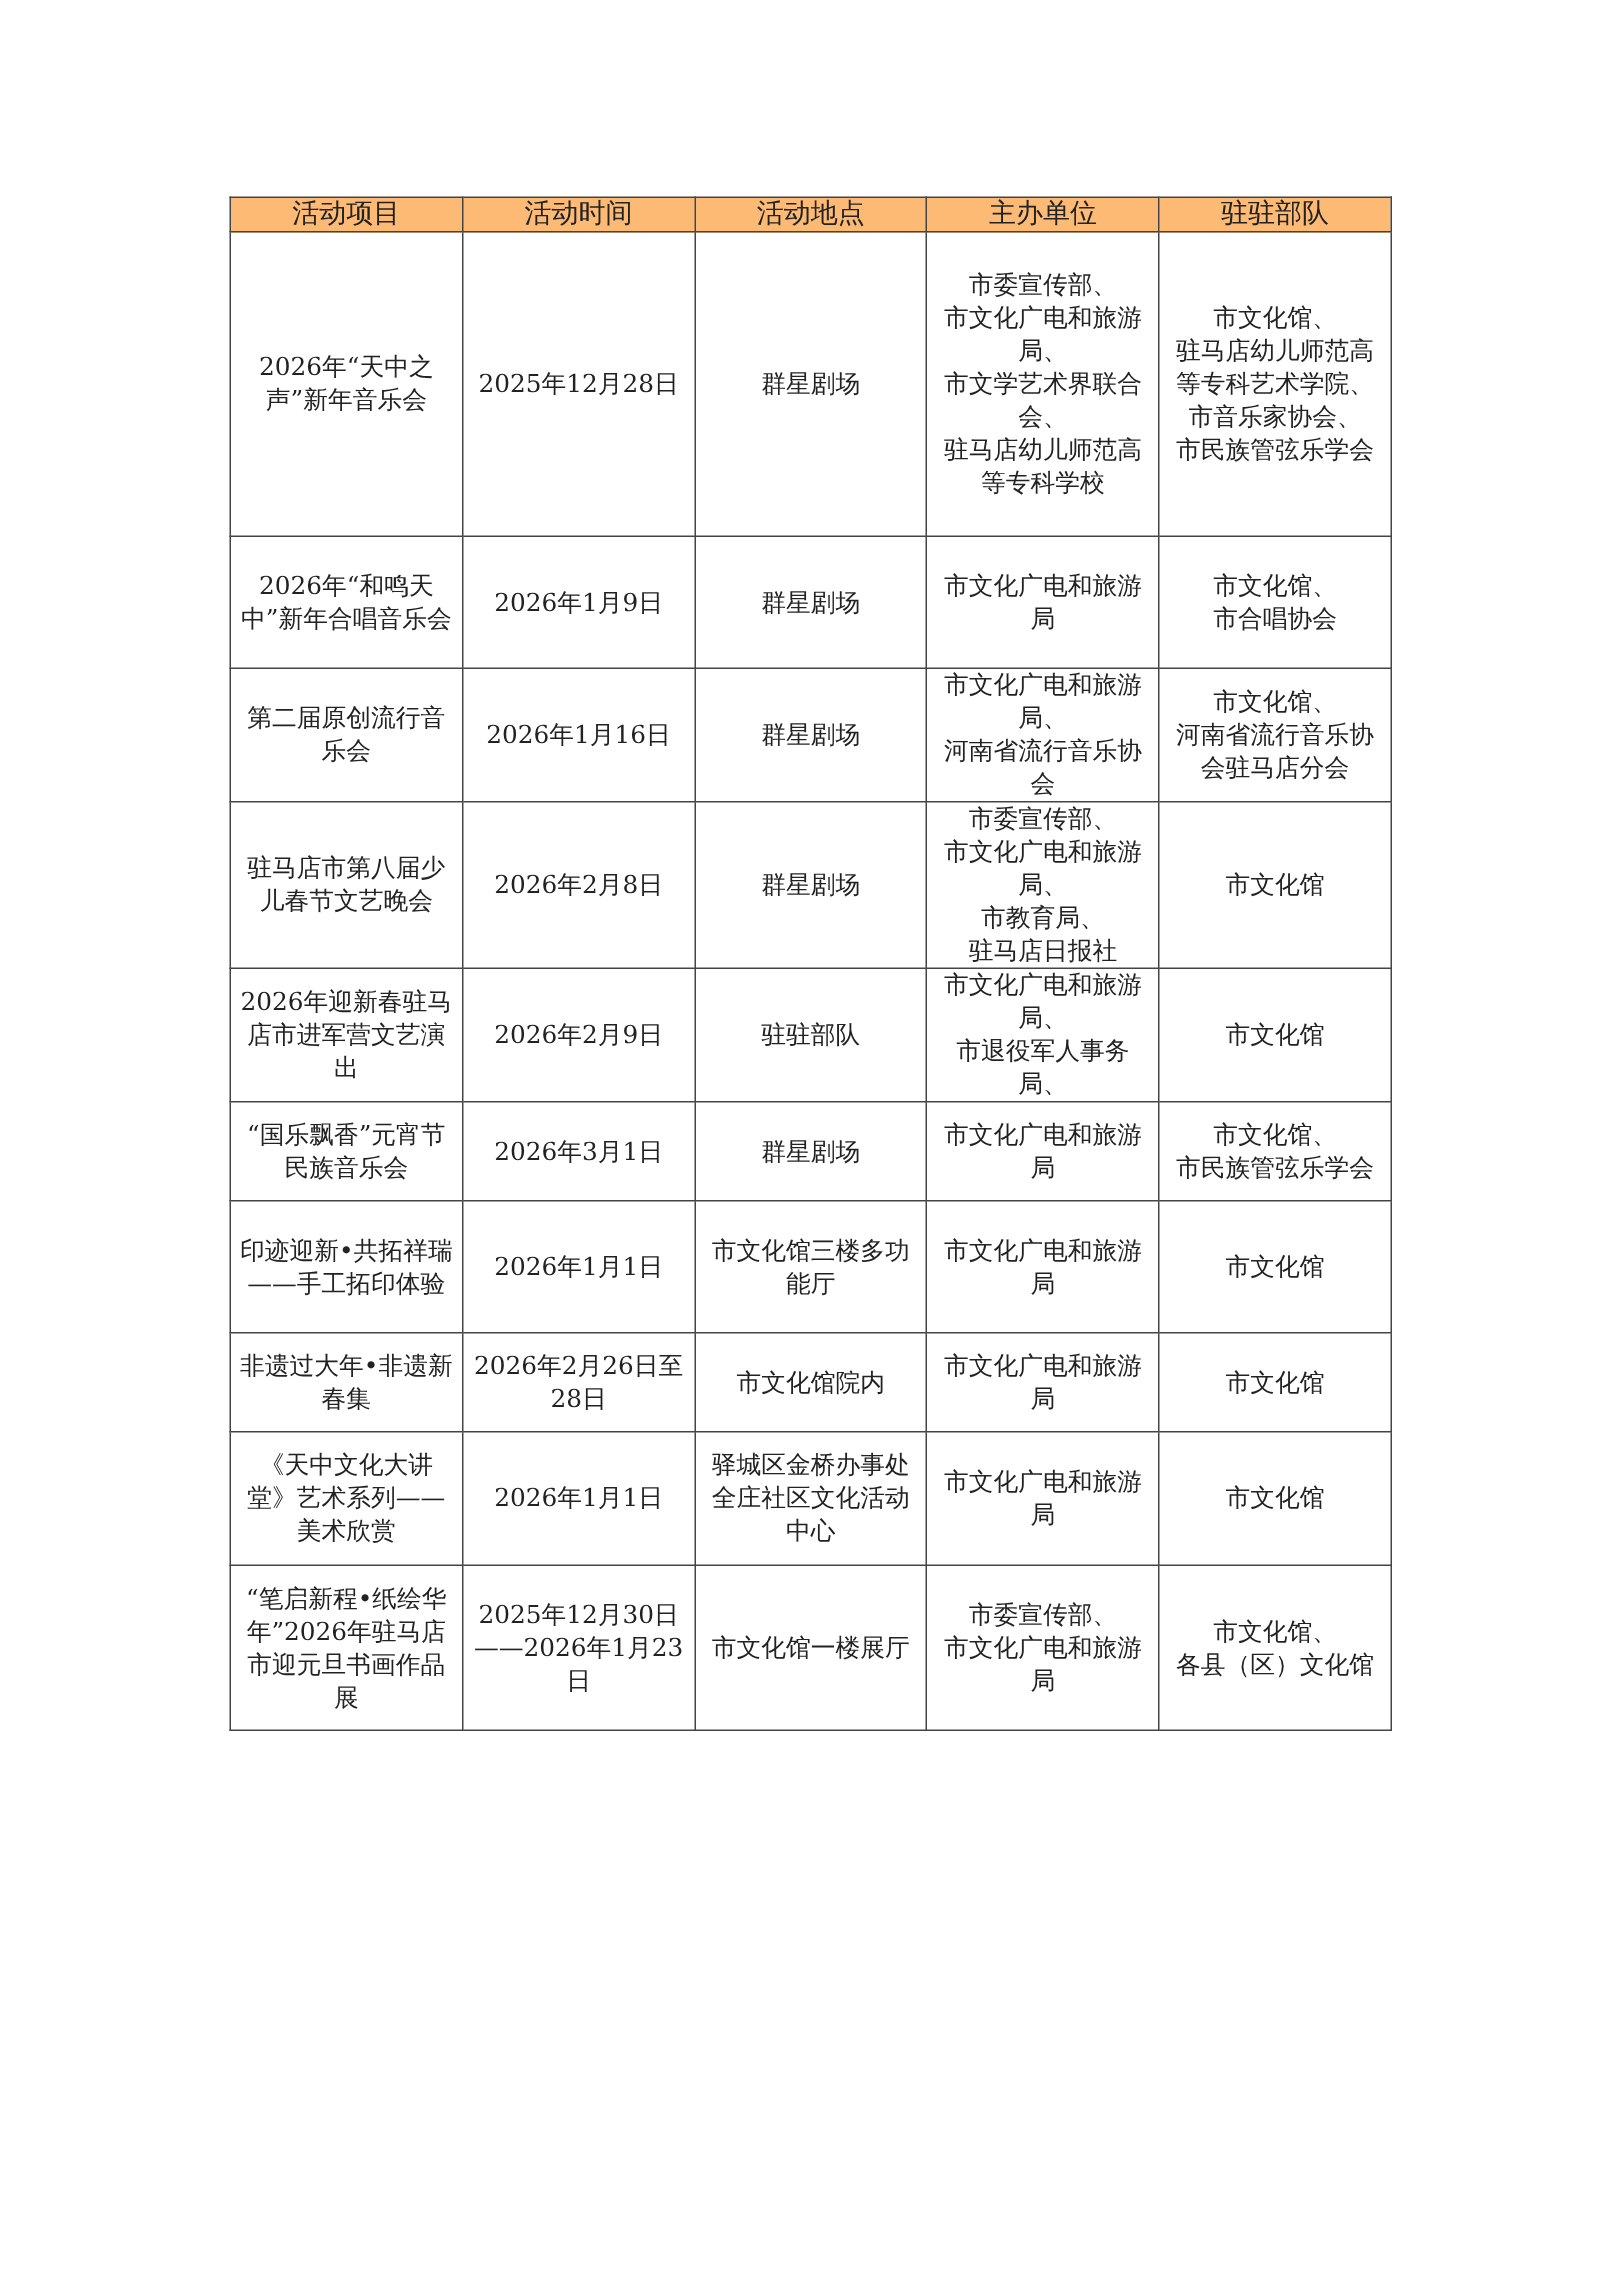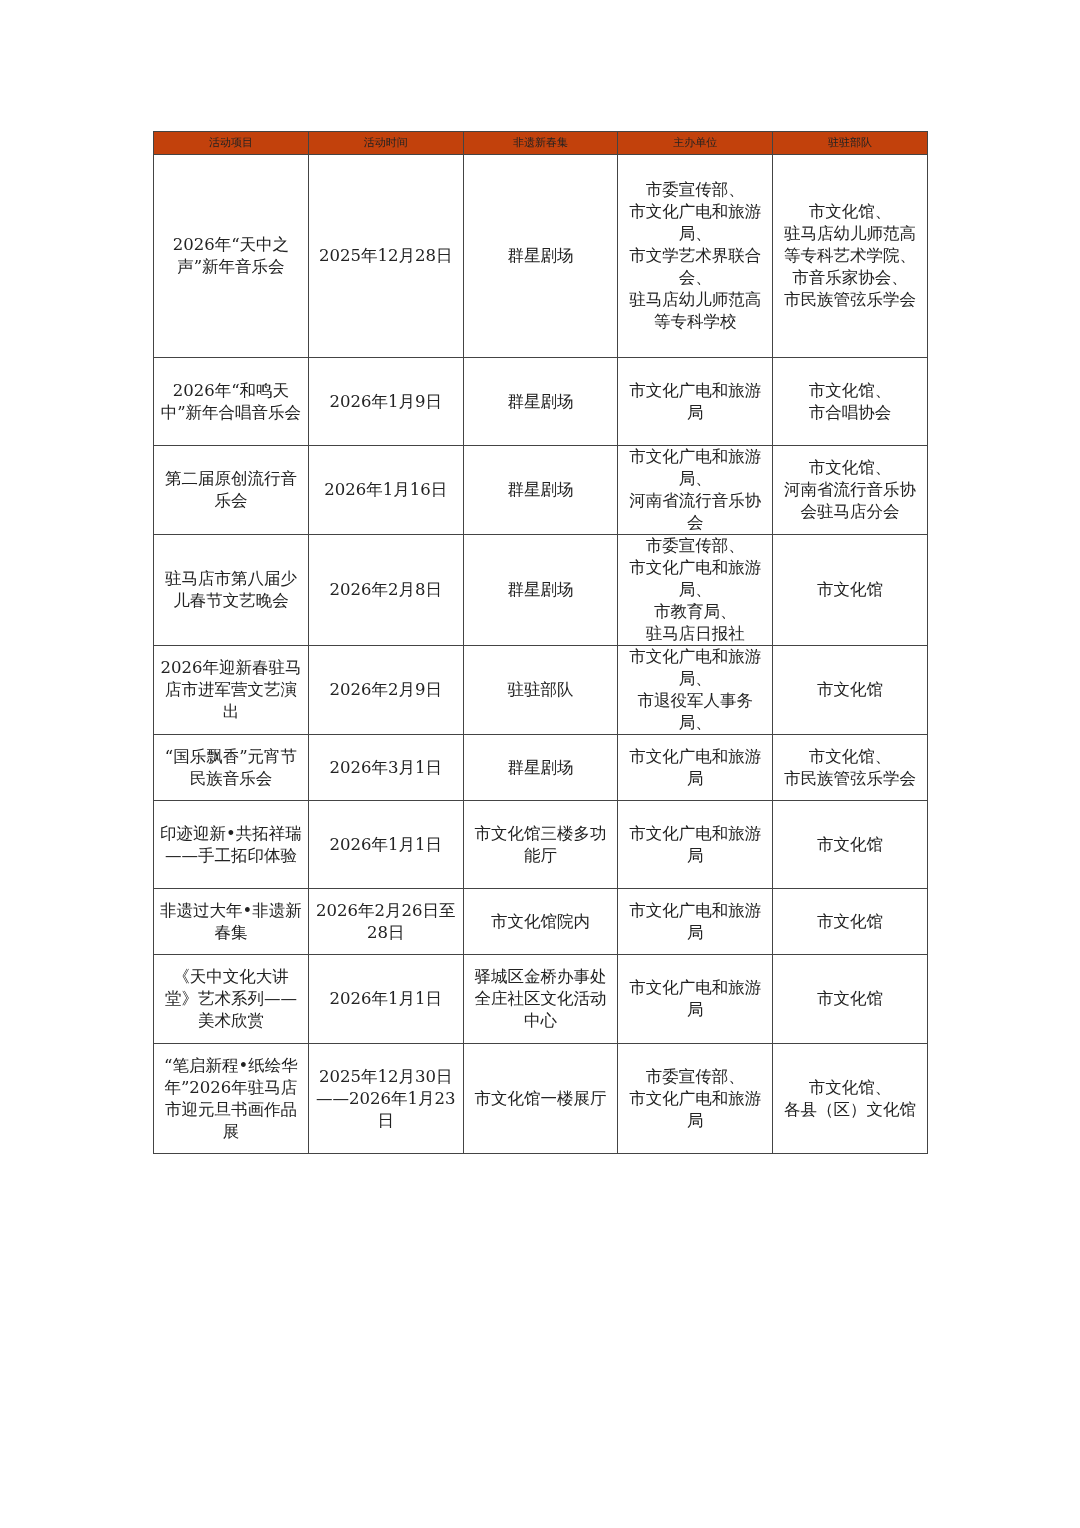--- a/index.html
+++ b/index.html
@@ -10,41 +10,41 @@
     width: 774px;
   }
   table.schedule col { width: 154.8px; }
   table.schedule th, table.schedule td {
     border: 1.3px solid #444;
     text-align: center; vertical-align: top;
     padding: 0 4px; font-size: 16.5px; line-height: 22px;
     word-break: break-all; white-space: pre-line;
   }
   table.schedule th {
-    background: #c2410c; font-family: "DejaVu Sans", "Liberation Sans", sans-serif;
-    font-weight: normal; font-size: 11px; height: 22px; line-height: 22px; vertical-align: middle;
+    background: #fdba74; font-family: "DejaVu Sans", "Liberation Sans", sans-serif;
+    font-weight: normal; font-size: 18px; height: 22px; line-height: 22px; vertical-align: middle;
   }
   td { position: relative; }
 </style>
 </head>
 <body>
 
 <table class="schedule">
   <colgroup>
       <col>
       <col>
       <col>
       <col>
       <col>
     </colgroup>
   <thead>
     <tr>
       <th>活动项目</th>
       <th>活动时间</th>
-      <th>非遗新春集</th>
+      <th>活动地点</th>
       <th>主办单位</th>
       <th>驻驻部队</th>
     </tr>
   </thead>
   <tbody id="tbody">
       <tr style="height: 203px;">
         <td style="height: 201px; vertical-align: middle;"><span>2026年“天中之声”新年音乐会</span></td>
         <td style="height: 201px; vertical-align: middle;"><span>2025年12月28日</span></td>
         <td style="height: 201px; vertical-align: middle;"><span>群星剧场</span></td>
         <td style="height: 201px; vertical-align: middle;"><span>市委宣传部、

